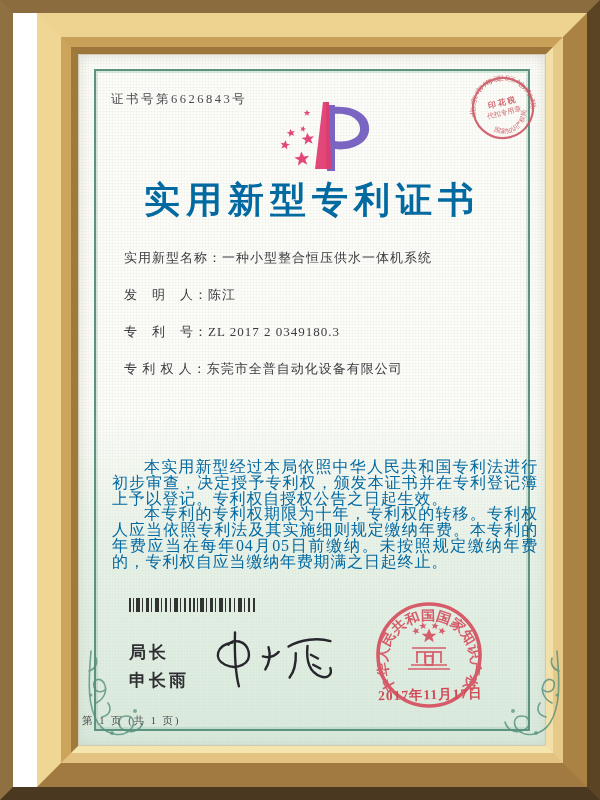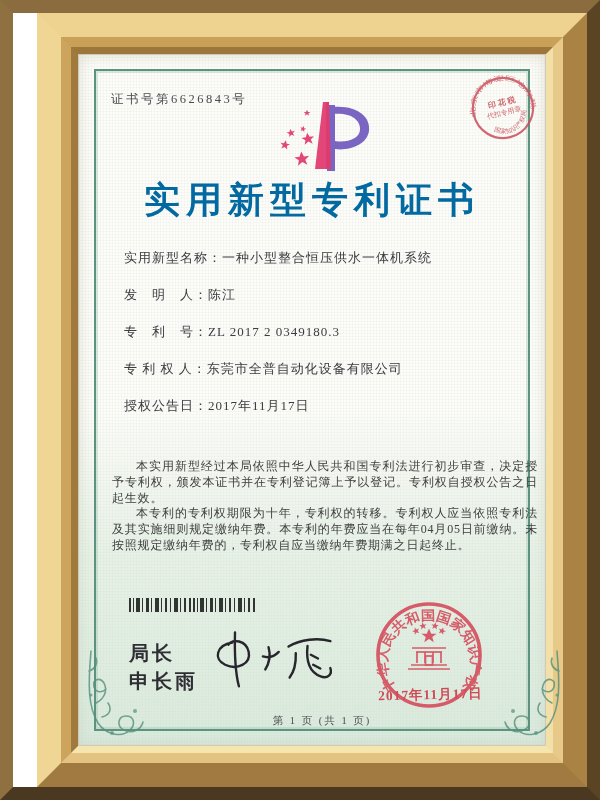--- a/index.html
+++ b/index.html
@@ -32,39 +32,39 @@
     border:2px solid #5e9280;box-shadow:inset 0 0 0 2px rgba(150,195,172,.35);
     pointer-events:none;}
   
   .cert-no{position:absolute;left:32px;top:36px;font-size:12.5px;letter-spacing:2.5px;color:#4a4a50;}
   .logo{position:absolute;left:198px;top:44px;width:102px;height:80px;}
   .title{position:absolute;left:0;top:121px;width:100%;text-align:center;
     font-size:36px;font-weight:600;letter-spacing:6px;color:#0369a1;}
   .fields{position:absolute;left:45px;top:192px;width:420px;font-size:13px;letter-spacing:1px;}
   .field{height:21px;line-height:21px;margin-bottom:16px;white-space:nowrap;}
   .body{position:absolute;left:33px;top:404px;width:426px;}
-  .body p{margin:0;font-size:12px;line-height:15.8px;letter-spacing:.8px;
-    text-indent:2em;text-align:justify;color:#404040;}
+  .body p{margin:0;font-size:16px;line-height:15.8px;letter-spacing:.8px;
+    text-indent:2em;text-align:justify;color:#0369a1;}
   .barcode{position:absolute;left:50px;top:543px;width:128px;height:14px;
     background-image:linear-gradient(90deg,
       #1a1a1a 0 2px, transparent 2px 4px, #1a1a1a 4px 5px, transparent 5px 7px,
       #1a1a1a 7px 11px, transparent 11px 13px, #1a1a1a 13px 14px, transparent 14px 17px,
       #1a1a1a 17px 20px, transparent 20px 22px, #1a1a1a 22px 23px, transparent 23px 26px,
       #1a1a1a 26px 30px, transparent 30px 32px, #1a1a1a 32px 33px, transparent 33px 36px,
       #1a1a1a 36px 38px, transparent 38px 41px, #1a1a1a 41px 42px, transparent 42px 45px,
       #1a1a1a 45px 49px, transparent 49px 51px, #1a1a1a 51px 52px, transparent 52px 55px,
       #1a1a1a 55px 57px, transparent 57px 60px, #1a1a1a 60px 62px, transparent 62px 64px);
     background-size:64px 100%;background-repeat:repeat-x;opacity:.88;}
-  .director{position:absolute;left:50px;top:584px;font-size:20px;font-weight:bold;
+  .director{position:absolute;left:50px;top:584px;font-size:17px;font-weight:bold;
     letter-spacing:3px;color:#2e2e33;line-height:28px;}
   .signature{position:absolute;left:122px;top:570px;width:150px;height:70px;}
   .office-seal{position:absolute;left:294px;top:544px;width:112px;height:112px;opacity:.92;}
   .seal-date{position:absolute;left:299px;top:630px;width:180px;font-size:13.5px;font-weight:bold;
     color:#cf4a55;letter-spacing:1px;transform:rotate(-1.5deg);white-space:nowrap;}
-  .footer{position:absolute;left:10px;top:659px;width:100%;text-align:center;
+  .footer{position:absolute;left:3px;top:659px;width:100%;
     font-size:10.5px;letter-spacing:2px;color:#4c4c50;}
   .tax-seal{position:absolute;left:390px;top:19px;width:68px;height:68px;
     transform:rotate(-14deg);opacity:.85;}
   .flourish{position:absolute;width:84px;height:98px;}
   .flourish.left{left:2px;top:590px;}
   .flourish.right{left:404px;top:590px;transform:scaleX(-1);}
 </style>
 </head>
 <body>
 
@@ -130,21 +130,20 @@
               </g>
             </svg>
 
             <div class="title">实用新型专利证书</div>
 
             <div class="fields">
               <div class="field"><span>实用新型名称：</span><span>一种小型整合恒压供水一体机系统</span></div>
               <div class="field"><span>发　明　人：</span><span>陈江</span></div>
               <div class="field"><span>专　利　号：</span><span>ZL 2017 2 0349180.3</span></div>
               <div class="field"><span>专 利 权 人：</span><span>东莞市全普自动化设备有限公司</span></div>
-              <div class="field"><span>授权公告日：</span><span>2017年11月17日</span></div>
             </div>
 
             <div class="body">
               <p>本实用新型经过本局依照中华人民共和国专利法进行初步审查，决定授予专利权，颁发本证书并在专利登记簿上予以登记。专利权自授权公告之日起生效。</p>
               <p>本专利的专利权期限为十年，专利权的转移。专利权人应当依照专利法及其实施细则规定缴纳年费。本专利的年费应当在每年04月05日前缴纳。未按照规定缴纳年费的，专利权自应当缴纳年费期满之日起终止。</p>
             </div>
 
             <div class="barcode"></div>
 
             <div class="director">

